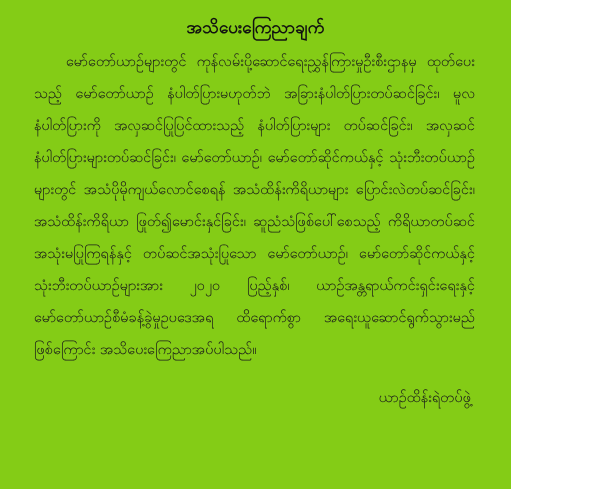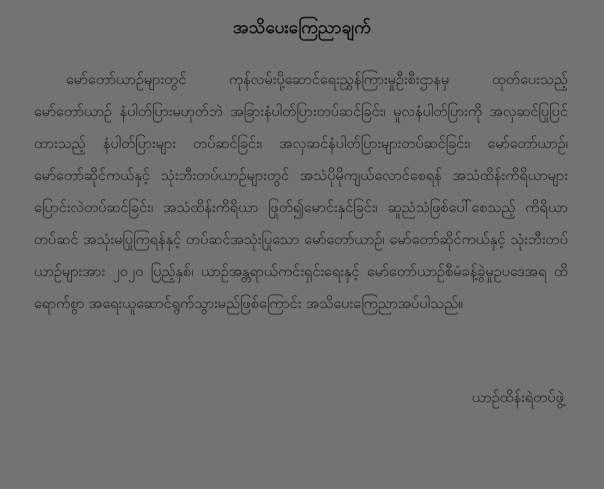--- a/index.html
+++ b/index.html
@@ -5,35 +5,35 @@
   * { margin: 0; padding: 0; box-sizing: border-box; }
   html, body {
     width: 604px;
     height: 489px;
     background: #ffffff;
     overflow: hidden;
     font-family: "DejaVu Sans", "Liberation Sans", sans-serif;
   }
   .page {
     position: relative;
-    width: 604px;
+    width: 511px;
     height: 489px;
-    background: #737373;
+    background: #84cc16;
     color: #1b1b1b;
   }
   .doc-title {
     padding-top: 16px;
     text-align: center;
     font-size: 17px;
     font-weight: bold;
     letter-spacing: 0.2px;
     color: #111111;
   }
   .doc-body {
-    margin: 22px 36px 0 34px;
+    margin: 4px 36px 0 34px;
     font-size: 14.5px;
     line-height: 32px;
     text-align: justify;
     text-indent: 2.2em;
     color: #1b1b1b;
     word-break: break-word;
   }
   .doc-signature {
     position: absolute;
     right: 40px;

